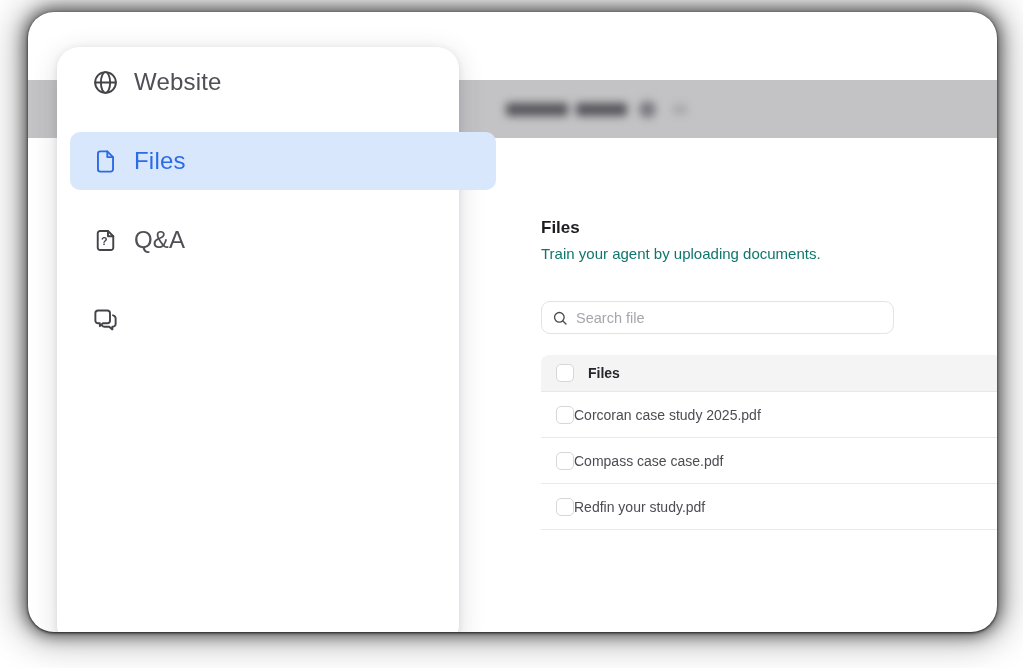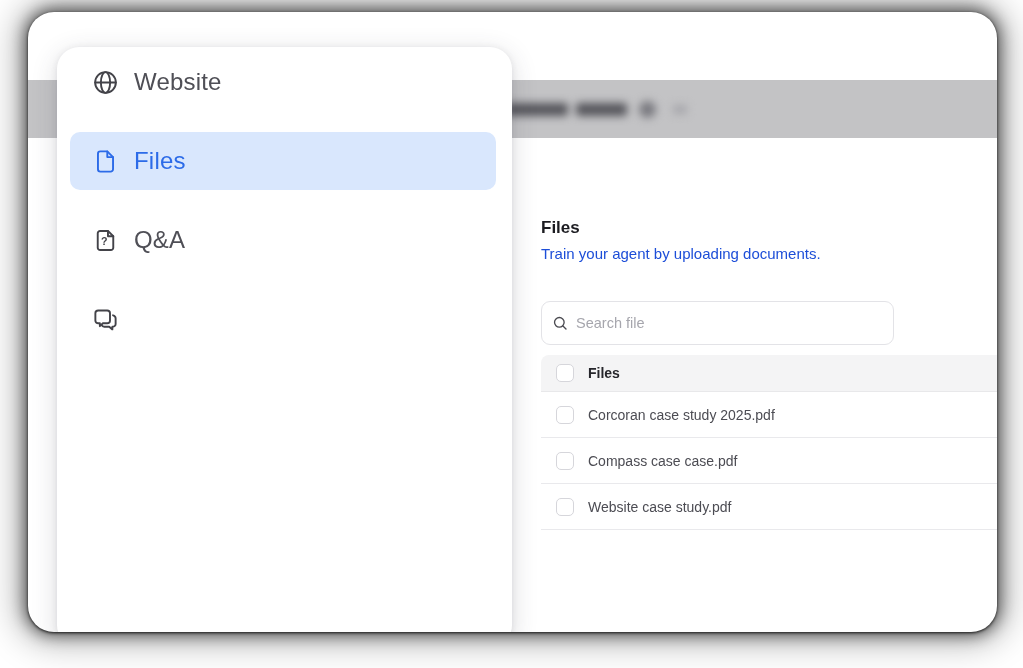--- a/index.html
+++ b/index.html
@@ -27,21 +27,21 @@
     display:flex; align-items:center; filter:blur(4.5px);
   }
   .blob { display:block; flex:none; }
   .blob.word-1 { width:62px; height:13px; background:#55555b; border-radius:3px; margin-right:8px; }
   .blob.word-2 { width:51px; height:13px; background:#55555b; border-radius:3px; margin-right:12px; }
   .blob.circle { width:17px; height:17px; background:#79797f; border-radius:50%; margin-right:17px; }
   .blob.chevron { width:14px; height:9px; background:#a6a6ab; border-radius:2px; }
 
   
   .sidebar {
-    position:absolute; left:29px; top:35px; width:455px; height:600px;
+    position:absolute; left:29px; top:35px; width:402px; height:600px;
     background:#ffffff; border-radius:22px; z-index:3; padding-top:6px;
     box-shadow: 0 6px 26px rgba(55,55,70,.18), 0 1px 6px rgba(55,55,70,.10);
   }
   .side-item {
     display:flex; align-items:center; height:58px; width:426px;
     margin:0 0 21px 13px; padding-left:22px; border-radius:10px;
     color:#4f4f56; font-size:24px; letter-spacing:.2px; cursor:pointer;
   }
   .side-item .icon { width:27px; height:27px; margin-right:15px; flex:none; display:block; }
   .side-item svg { width:27px; height:27px; display:block; stroke:#434349; }
@@ -49,44 +49,44 @@
   .side-item.selected svg { stroke:#2c6be8; }
   .qmark { fill:#434349; font-family:"Liberation Sans", sans-serif; font-weight:bold; font-size:9.5px; }
 
   
   .page-title {
     position:absolute; left:513px; top:206px; z-index:2;
     font-size:17px; font-weight:700; color:#1c1c21;
   }
   .page-subtitle {
     position:absolute; left:513px; top:233px; z-index:2;
-    font-size:15px; color:#1d4ed8;
+    font-size:15px; color:#0f766e;
   }
   .search-box {
-    position:absolute; left:513px; top:289px; width:353px; height:44px; z-index:2;
+    position:absolute; left:513px; top:289px; width:353px; height:33px; z-index:2;
     border:1px solid #e3e3e7; border-radius:9px; background:#fff;
     display:flex; align-items:center; padding:0 10px; gap:8px;
   }
   .search-box svg { width:16px; height:16px; stroke:#4a4a50; flex:none; }
   .search-box input {
     border:none; outline:none; flex:1; font-size:14.5px; color:#333338;
     font-family:"Liberation Sans", sans-serif; background:transparent;
   }
   .search-box input::placeholder { color:#a6a6ad; }
 
   .files-table { position:absolute; left:513px; top:343px; right:0; z-index:2; }
   .thead {
     height:37px; background:#f4f4f5; border-radius:8px 0 0 0;
     border-bottom:1px solid #e8e8ea;
     display:flex; align-items:center; padding-left:15px; gap:14px;
     font-size:14px; font-weight:700; color:#26262b;
   }
   .trow {
     height:46px; border-bottom:1px solid #e9e9ec;
-    display:flex; align-items:center; padding-left:15px; gap:14px;
+    display:flex; align-items:center; padding-left:15px; gap:0;
     font-size:14px; color:#4c4c53;
   }
   .checkbox {
     width:18px; height:18px; flex:none; background:#ffffff;
     border:1.5px solid #d6d6db; border-radius:5px; cursor:pointer;
   }
 </style>
 </head>
 <body>
 
@@ -121,21 +121,21 @@
       <div class="trow">
         <span class="checkbox"></span>
         <span>Corcoran case study 2025.pdf</span>
       </div>
       <div class="trow">
         <span class="checkbox"></span>
         <span>Compass case case.pdf</span>
       </div>
       <div class="trow">
         <span class="checkbox"></span>
-        <span>Website case study.pdf</span>
+        <span>Redfin your study.pdf</span>
       </div>
     </div>
 
     <aside class="sidebar">
 
       <div class="side-item">
         <span class="icon">
           <svg viewBox="0 0 24 24" fill="none" stroke-width="1.7" stroke-linecap="round">
             <circle cx="12" cy="12" r="9.2"></circle>
             <ellipse cx="12" cy="12" rx="4.1" ry="9.2"></ellipse>

